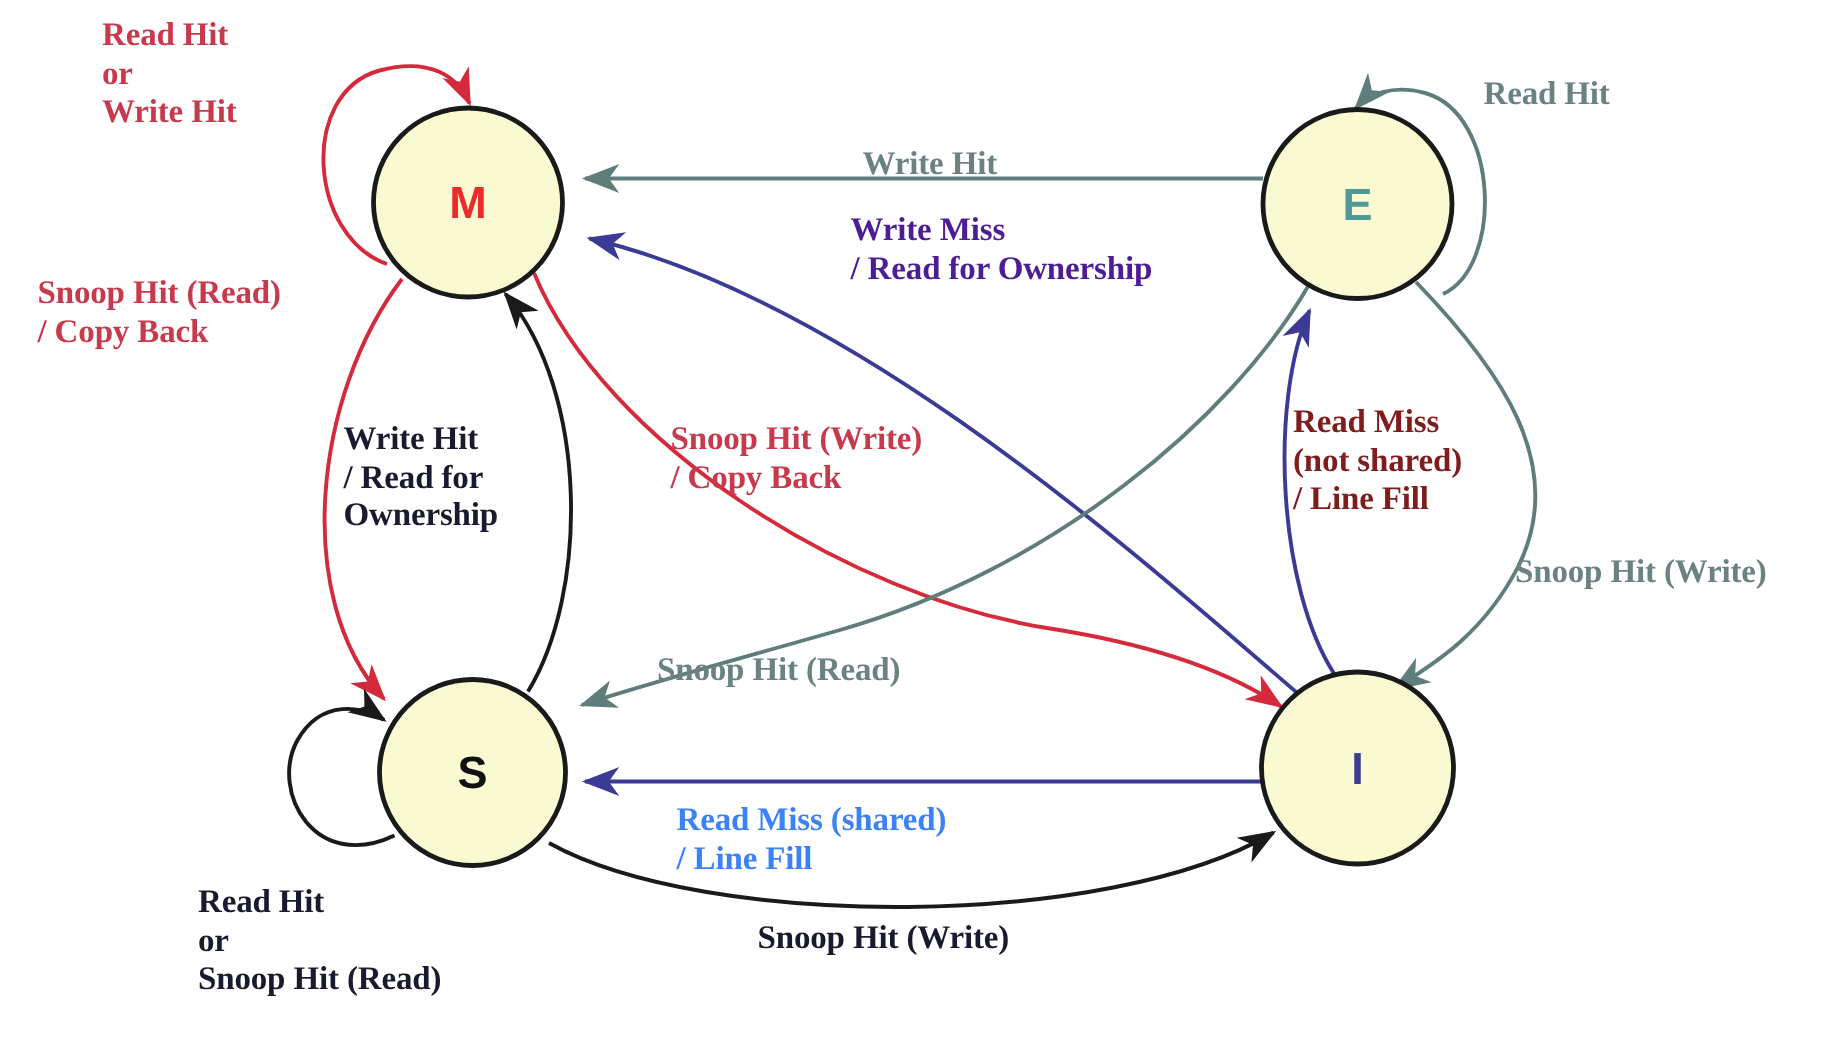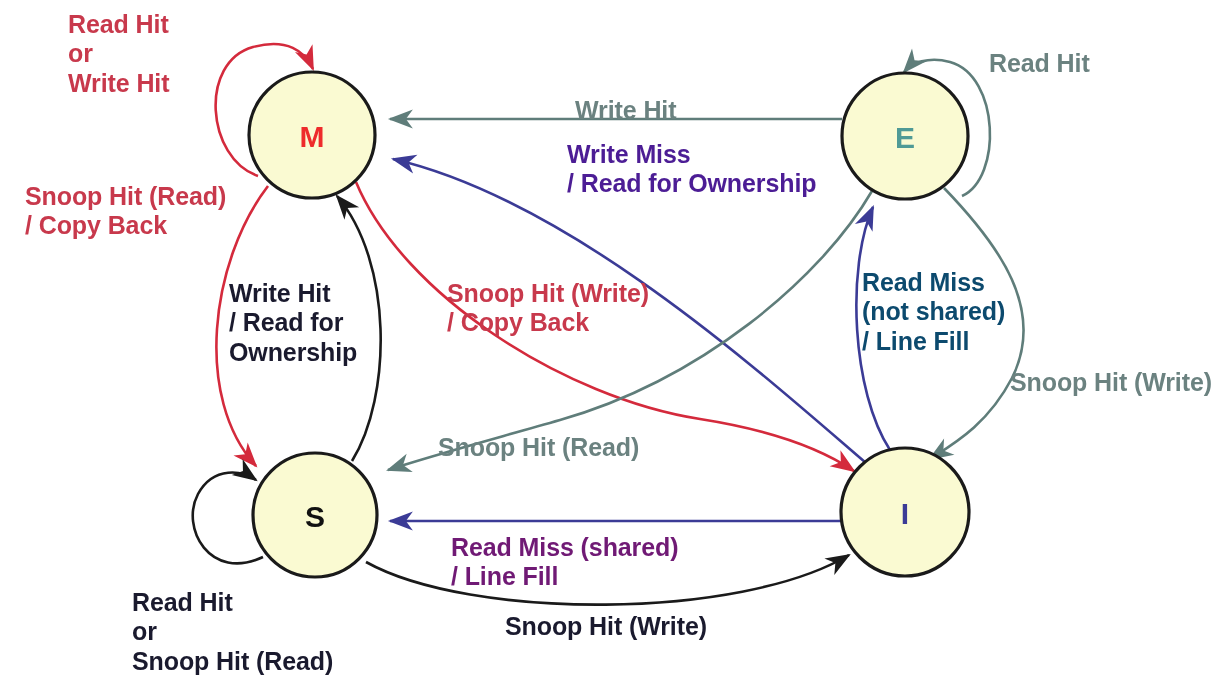--- a/index.html
+++ b/index.html
@@ -35,22 +35,22 @@
   }
   .node-letter {
     font-family: "Liberation Sans", sans-serif;
     font-size: 30px;
     font-weight: bold;
     text-anchor: middle;
     dominant-baseline: central;
   }
   .edge-label {
     position: absolute;
-    font-family: Liberation Sans, sans-serif;
-    font-size: 25px;
+    font-family: Liberation Serif, serif;
+    font-size: 22px;
     font-weight: bold;
     line-height: 1.17;
     white-space: pre;
     letter-spacing: -0.1px;
   }
 </style>
 </head>
 <body>
 
 <div id="stage">
@@ -145,25 +145,25 @@
 
     <div class="edge-label" style="left:447px; top:279px; color:#c8394c;">Snoop Hit (Write)
 / Copy Back</div>
 
     <div class="edge-label" style="left:989px; top:49px; color:#6b8280;">Read Hit</div>
 
     <div class="edge-label" style="left:438px; top:433px; color:#6b8280;">Snoop Hit (Read)</div>
 
     <div class="edge-label" style="left:1010px; top:368px; color:#6b8280;">Snoop Hit (Write)</div>
 
-    <div class="edge-label" style="left:862px; top:268px; color:#0c4a6e;">Read Miss
+    <div class="edge-label" style="left:862px; top:268px; color:#7f1d1d;">Read Miss
 (not shared)
 / Line Fill</div>
 
-    <div class="edge-label" style="left:451px; top:533px; color:#701a75;">Read Miss (shared)
+    <div class="edge-label" style="left:451px; top:533px; color:#3b82f6;">Read Miss (shared)
 / Line Fill</div>
 
     <div class="edge-label" style="left:505px; top:612px; color:#1a1a2e;">Snoop Hit (Write)</div>
 
     <div class="edge-label" style="left:132px; top:588px; color:#1a1a2e;">Read Hit
 or
 Snoop Hit (Read)</div>
   </div>
 
 </div>

